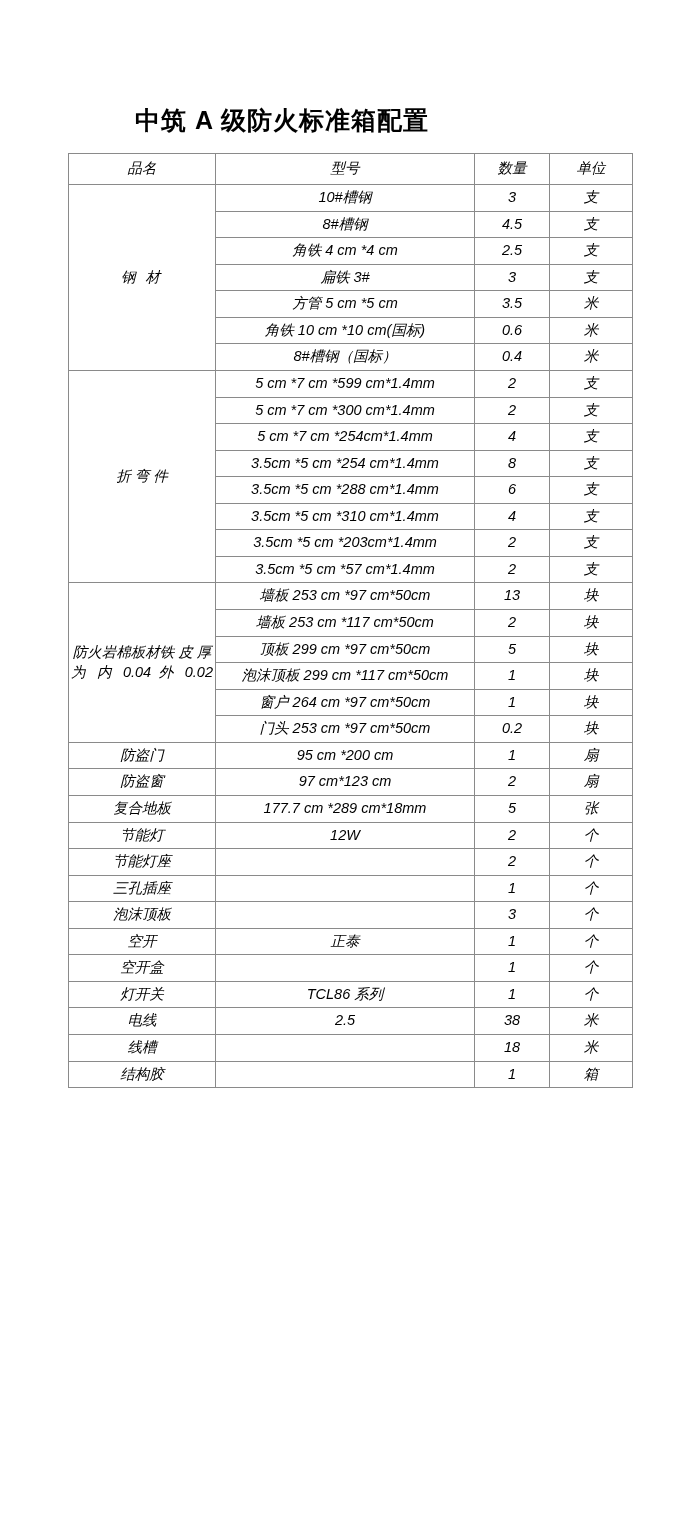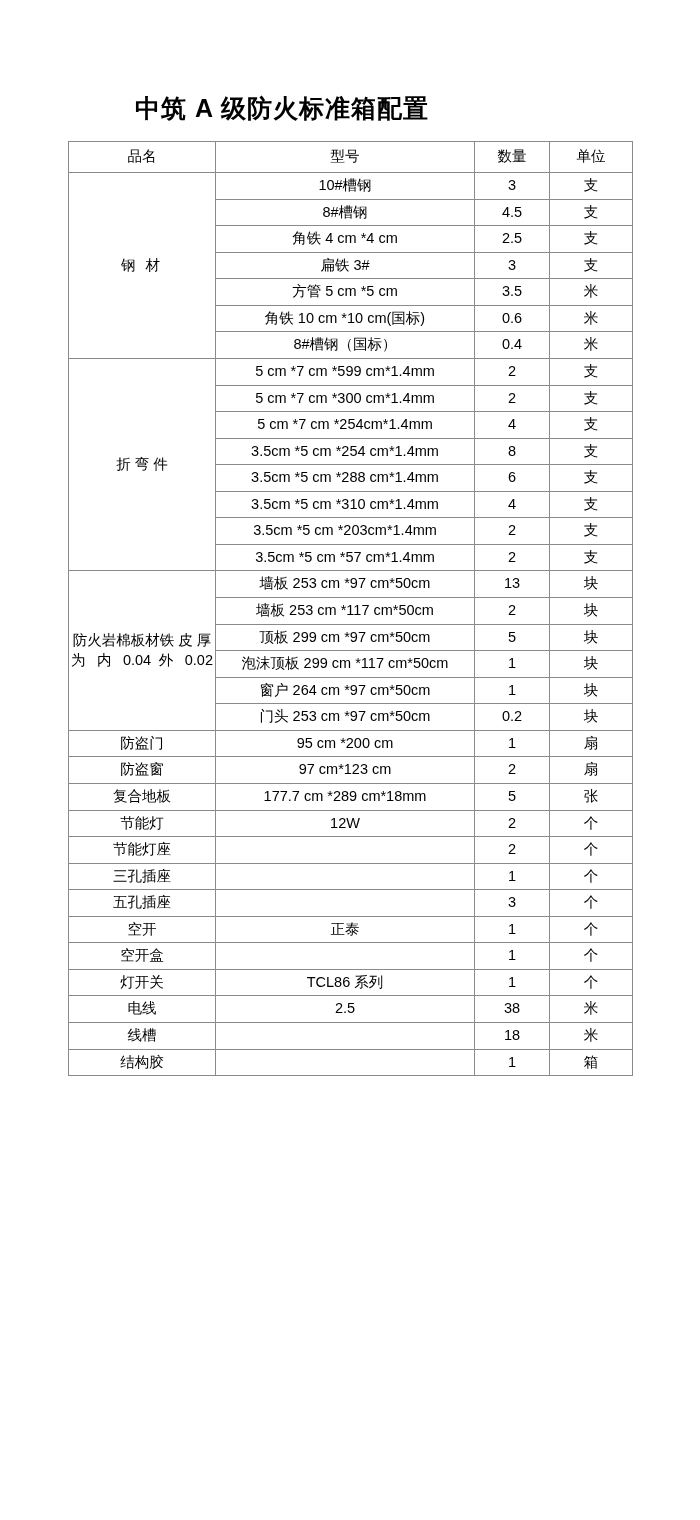--- a/index.html
+++ b/index.html
@@ -12,37 +12,38 @@
     height: 1520px;
     font-family: "Liberation Sans", "DejaVu Sans", sans-serif;
     color: #000000;
     position: relative;
     overflow: hidden;
   }
   .page {
     width: 564px;
     height: 1520px;
     box-sizing: border-box;
-    padding: 0 68px;
+    padding: 12px 68px;
     position: relative;
   }
   .doc-title {
     text-align: center;
     font-size: 25px;
     font-weight: bold;
     letter-spacing: 1px;
     padding-top: 92px;
     padding-bottom: 16px;
     color: #000;
   }
   table.config {
     border-collapse: collapse;
     width: 564px;
     table-layout: fixed;
     margin: 0;
+    font-style: italic;
   }
   table.config td, table.config th {
     border: 1px solid #8a8a8a;
     font-size: 14.5px;
     text-align: center;
     vertical-align: middle;
     padding: 3px 2px;
     line-height: 1.35;
     font-weight: normal;
     color: #000;
@@ -250,21 +251,21 @@
         <td>2</td>
         <td>个</td>
       </tr>
       <tr>
         <td>三孔插座</td>
         <td class="empty"></td>
         <td>1</td>
         <td>个</td>
       </tr>
       <tr>
-        <td>五孔插座</td>
+        <td>泡沫顶板</td>
         <td class="empty"></td>
         <td>3</td>
         <td>个</td>
       </tr>
       <tr>
         <td>空开</td>
         <td>正泰</td>
         <td>1</td>
         <td>个</td>
       </tr>

